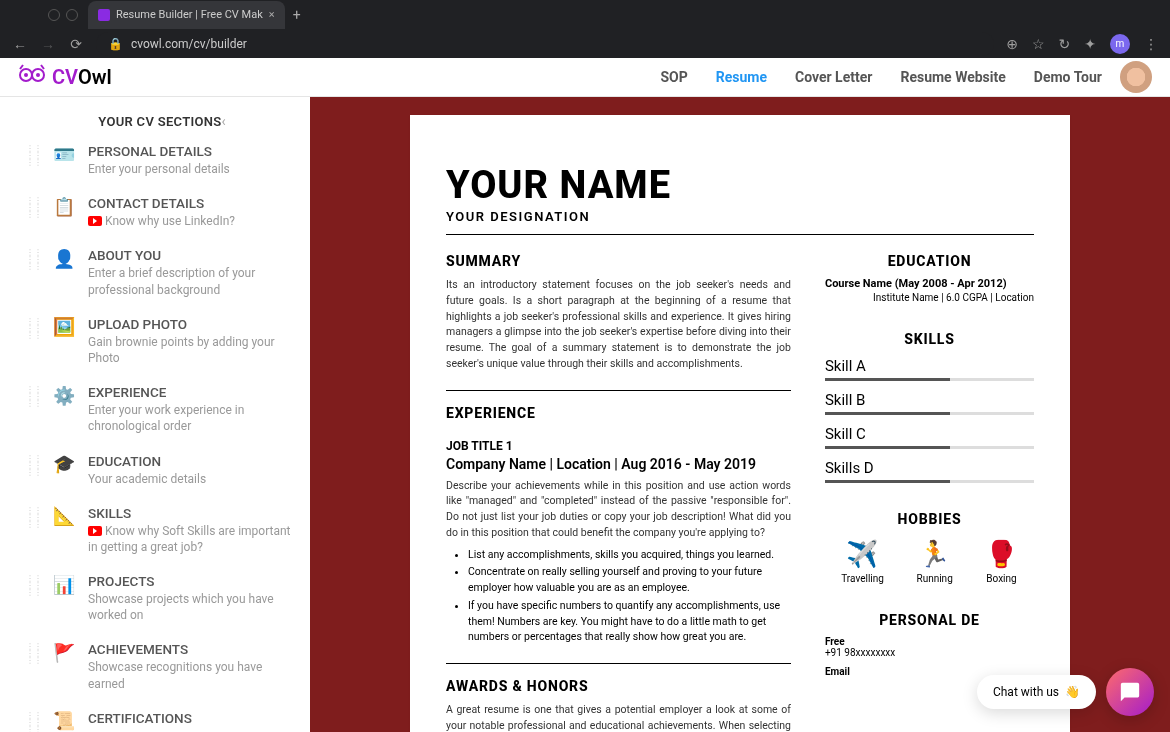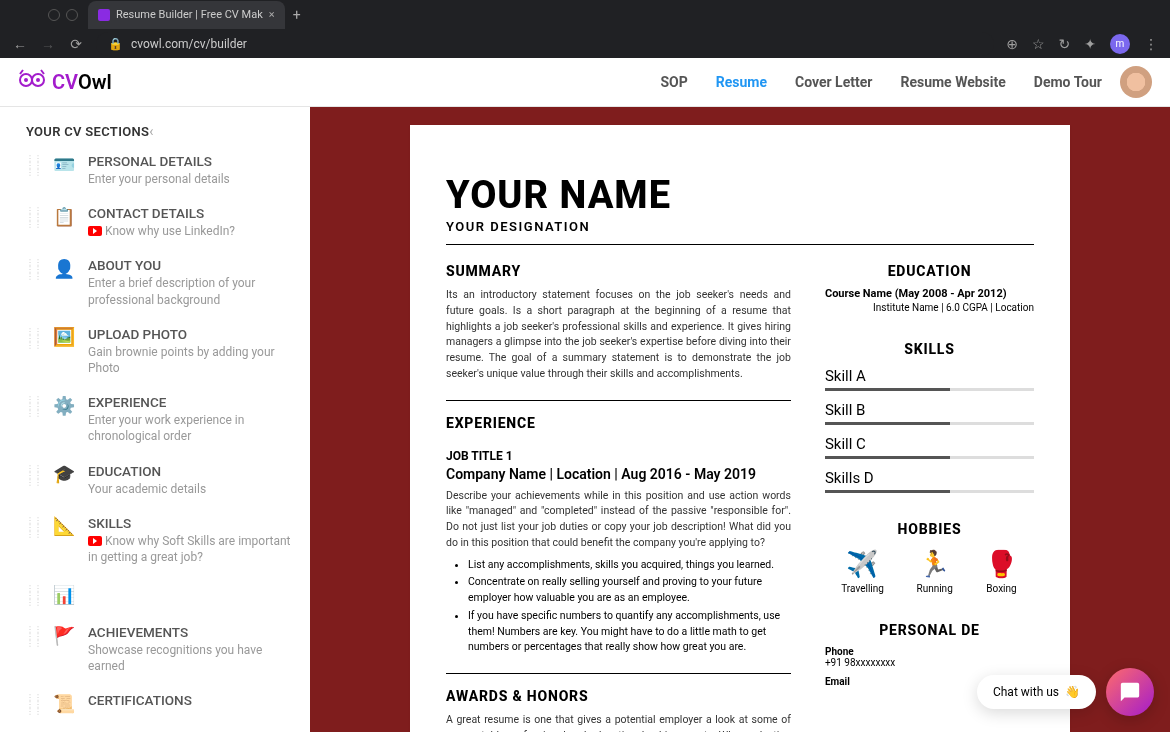--- a/index.html
+++ b/index.html
@@ -16,35 +16,35 @@
 .new-tab { color: #aaa; margin-left: 8px; font-size: 14px; }
 .url-bar-row { height: 29px; display: flex; align-items: center; gap: 12px; padding: 0 12px; }
 .nav-btn { color: #9e9e9e; font-size: 14px; width: 16px; text-align: center; }
 .url-bar { flex: 1; background: #202124; height: 24px; border-radius: 12px; display: flex; align-items: center; padding: 0 12px; gap: 8px; font-size: 12px; color: #ccc; }
 .url-lock { color: #9e9e9e; }
 .url-actions { display: flex; gap: 14px; align-items: center; color: #9e9e9e; font-size: 14px; }
 .profile-badge { width: 20px; height: 20px; border-radius: 50%; background: #7b68ee; display: flex; align-items: center; justify-content: center; font-size: 10px; color: white; }
 
 
 .app { background: #fff; height: 674px; display: flex; flex-direction: column; }
-.app-header { height: 49px; border-bottom: 1px solid #e5e5e5; display: flex; align-items: center; padding: 0 18px; }
+.app-header { height: 39px; border-bottom: 1px solid #e5e5e5; display: flex; align-items: center; padding: 0 18px; }
 .logo { display: flex; align-items: center; gap: 6px; }
 .logo-icon { color: #a31ccc; font-size: 22px; }
 .logo-text { font-size: 20px; font-weight: 600; }
 .logo-text .cv { color: #a31ccc; }
 .logo-text .owl { color: #000; }
 .nav-links { margin-left: auto; display: flex; gap: 28px; align-items: center; font-size: 14px; font-weight: bold; }
 .nav-link { color: #555; cursor: pointer; }
 .nav-link.active { color: #2196f3; }
 .avatar { width: 32px; height: 32px; border-radius: 50%; background: #ddd; margin-left: 18px; background-image: radial-gradient(circle, #f0c0a0 40%, #d0a080 42%); }
 
 
 .main { flex: 1; display: flex; overflow: hidden; }
 .sidebar { width: 310px; background: #fff; padding: 16px 12px 0 26px; overflow-y: auto; }
-.sidebar-title-row { display: flex; align-items: center; justify-content: flex-start; margin-bottom: 14px; }
+.sidebar-title-row { display: flex; align-items: center; justify-content: center; margin-bottom: 14px; }
 .sidebar-title { font-size: 13px; font-weight: 600; color: #333; letter-spacing: 0.3px; }
 .collapse { color: #aaa; font-size: 14px; }
 .section-item { display: flex; gap: 12px; margin-bottom: 18px; cursor: pointer; }
 .drag-handle { color: #ccc; font-size: 8px; line-height: 7px; width: 16px; padding-top: 2px; }
 .section-icon { width: 22px; height: 22px; display: flex; align-items: center; justify-content: center; font-size: 18px; flex-shrink: 0; }
 .section-content { flex: 1; }
 .section-name { font-size: 13.5px; color: #555; font-weight: 500; margin-bottom: 2px; }
 .section-desc { font-size: 12px; color: #999; line-height: 1.35; }
 .yt-icon { display: inline-block; width: 14px; height: 10px; background: #ff0000; border-radius: 2px; position: relative; margin-right: 3px; vertical-align: -1px; }
 .yt-icon::after { content: ''; position: absolute; left: 5px; top: 2px; border-left: 4px solid white; border-top: 3px solid transparent; border-bottom: 3px solid transparent; }
@@ -206,20 +206,24 @@
     <div class="drag-handle">⋮⋮<br>⋮⋮<br>⋮⋮</div>
     <div class="section-icon">📐</div>
     <div class="section-content">
       <div class="section-name">SKILLS</div>
       <div class="section-desc"><span class="yt-icon"></span>Know why Soft Skills are important in getting a great job?</div>
     </div>
           </div>
           <div class="section-item">
     <div class="drag-handle">⋮⋮<br>⋮⋮<br>⋮⋮</div>
     <div class="section-icon">📊</div>
+    <div class="section-content">
+      <div class="section-name">PROJECTS</div>
+      <div class="section-desc">Showcase projects which you have worked on</div>
+    </div>
           </div>
           <div class="section-item">
     <div class="drag-handle">⋮⋮<br>⋮⋮<br>⋮⋮</div>
     <div class="section-icon">🚩</div>
     <div class="section-content">
       <div class="section-name">ACHIEVEMENTS</div>
       <div class="section-desc">Showcase recognitions you have earned</div>
     </div>
           </div>
           <div class="section-item">
@@ -281,21 +285,21 @@
                   <div class="hobby-icon">🏃</div>
                   <div>Running</div>
                 </div>
                 <div class="hobby">
                   <div class="hobby-icon">🥊</div>
                   <div>Boxing</div>
                 </div>
               </div>
             <div style="height:28px"></div>
             <div class="sec-title center">PERSONAL DE</div>
-            <div class="pd-label">Phone</div>
+            <div class="pd-label">Free</div>
             <div class="pd-value">+91 98xxxxxxxx</div>
             <div class="pd-label">Email</div>
           </div>
         </div>
       </div>
     </div>
   </div>
 </div>
 
 <div class="chat-widget">

